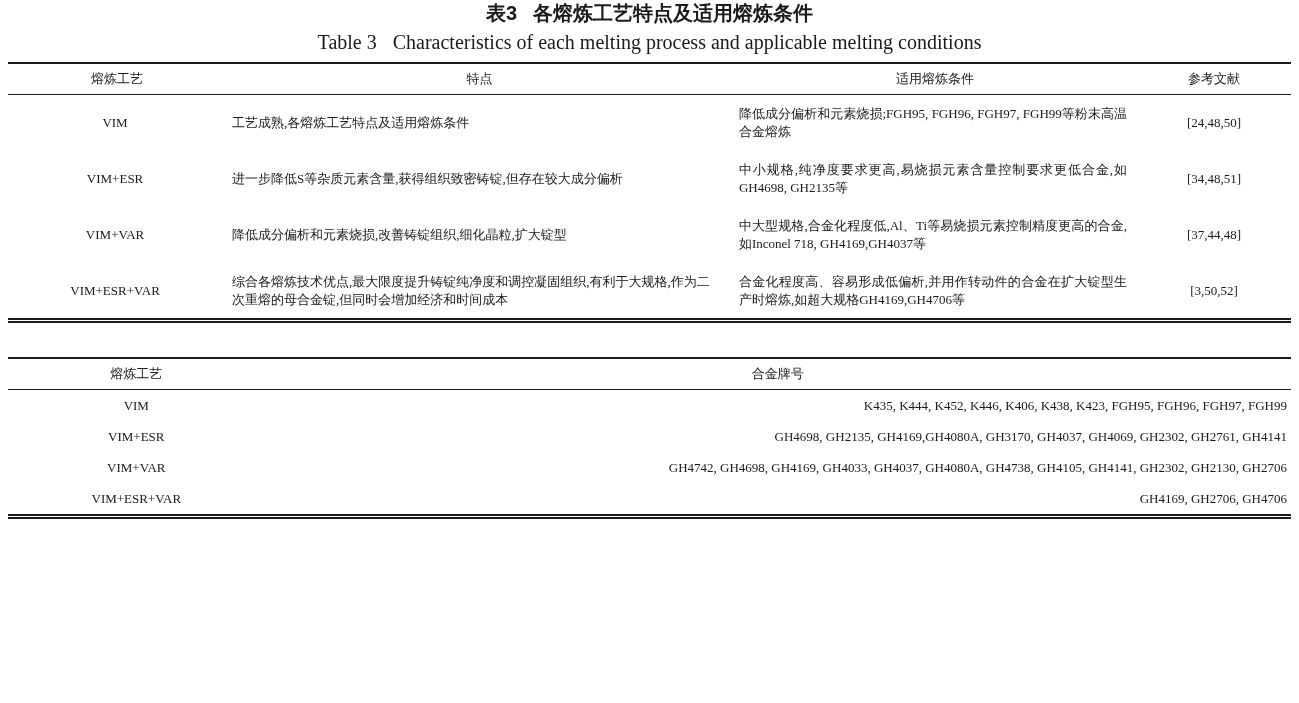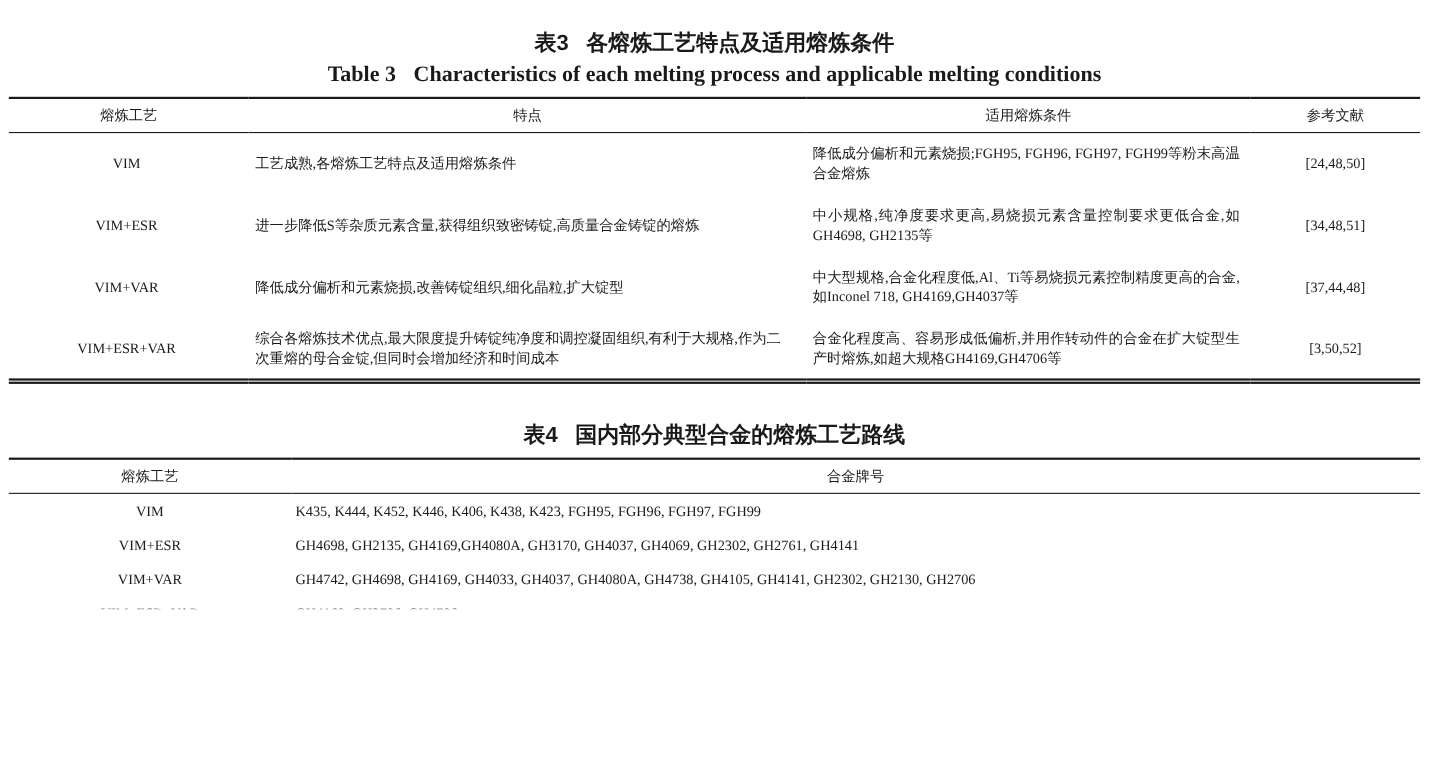--- a/index.html
+++ b/index.html
@@ -1,34 +1,34 @@
 <!DOCTYPE html>
 <html><head>
 <meta charset="utf-8">
 <style>
   html,body { margin:0; padding:0; background:#ffffff; }
   .page {
     position:relative;
     width:1299px; height:554px;
     box-sizing:border-box;
-    padding-top:26px;
+    padding-top:0;
     background:#ffffff;
     color:#1a1a1a;
     font-family:"Liberation Serif","DejaVu Serif",serif;
     overflow:hidden;
   }
   .caption { text-align:center; line-height:1.3; }
   .caption .cap-label { margin-right:16px; }
   .caption-zh {
     font-family:"Liberation Sans","DejaVu Sans",sans-serif;
     font-weight:bold; font-size:20px;
   }
   .caption-en {
     font-family:"Liberation Serif","DejaVu Serif",serif;
-    font-weight:bold; font-size:20px;
+    font-weight:normal; font-size:20px;
     margin-top:3px;
   }
   table {
     width:1283px;
     margin:7px auto 0 auto;
     border-collapse:collapse;
     font-size:13px;
     line-height:1.38;
   }
   thead th {
@@ -42,21 +42,21 @@
   td { vertical-align:middle; padding:10px 6px; }
   
   .t3 td.c-process { text-align:center; padding-left:2px; }
   .t3 td.c-features { text-align:left; padding-right:14px; }
   .t3 td.c-conditions { text-align:justify; padding-right:10px; }
   .t3 td.c-refs { text-align:center; padding:10px 2px; }
   
   .t4-section { margin-top:34px; }
   .t4 td { padding:6.5px 4px; }
   .t4 td.c-process { text-align:center; }
-  .t4 td.c-alloys { text-align:left; }
+  .t4 td.c-alloys { text-align:right; }
 </style>
 </head>
 <body>
 
 <div class="page">
 
   <section>
     <div class="caption caption-zh">
       <span class="cap-label">表3</span><span>各熔炼工艺特点及适用熔炼条件</span>
     </div>
@@ -81,44 +81,41 @@
       </thead>
       <tbody>
         <tr>
           <td class="c-process">VIM</td>
           <td class="c-features">工艺成熟,各熔炼工艺特点及适用熔炼条件</td>
           <td class="c-conditions">降低成分偏析和元素烧损;FGH95, FGH96, FGH97, FGH99等粉末高温合金熔炼</td>
           <td class="c-refs">[24,48,50]</td>
         </tr>
         <tr>
           <td class="c-process">VIM+ESR</td>
-          <td class="c-features">进一步降低S等杂质元素含量,获得组织致密铸锭,高质量合金铸锭的熔炼</td>
+          <td class="c-features">进一步降低S等杂质元素含量,获得组织致密铸锭,但存在较大成分偏析</td>
           <td class="c-conditions">中小规格,纯净度要求更高,易烧损元素含量控制要求更低合金,如 GH4698, GH2135等</td>
           <td class="c-refs">[34,48,51]</td>
         </tr>
         <tr>
           <td class="c-process">VIM+VAR</td>
           <td class="c-features">降低成分偏析和元素烧损,改善铸锭组织,细化晶粒,扩大锭型</td>
           <td class="c-conditions">中大型规格,合金化程度低,Al、Ti等易烧损元素控制精度更高的合金,如Inconel 718, GH4169,GH4037等</td>
           <td class="c-refs">[37,44,48]</td>
         </tr>
         <tr>
           <td class="c-process">VIM+ESR+VAR</td>
           <td class="c-features">综合各熔炼技术优点,最大限度提升铸锭纯净度和调控凝固组织,有利于大规格,作为二次重熔的母合金锭,但同时会增加经济和时间成本</td>
           <td class="c-conditions">合金化程度高、容易形成低偏析,并用作转动件的合金在扩大锭型生产时熔炼,如超大规格GH4169,GH4706等</td>
           <td class="c-refs">[3,50,52]</td>
         </tr>
       </tbody>
     </table>
   </section>
 
   <section class="t4-section">
-    <div class="caption caption-zh">
-      <span class="cap-label">表4</span><span>国内部分典型合金的熔炼工艺路线</span>
-    </div>
 
     <table class="t4">
       <colgroup>
         <col style="width:20%">
         <col style="width:80%">
       </colgroup>
       <thead>
         <tr>
           <th>熔炼工艺</th>
           <th>合金牌号</th>

